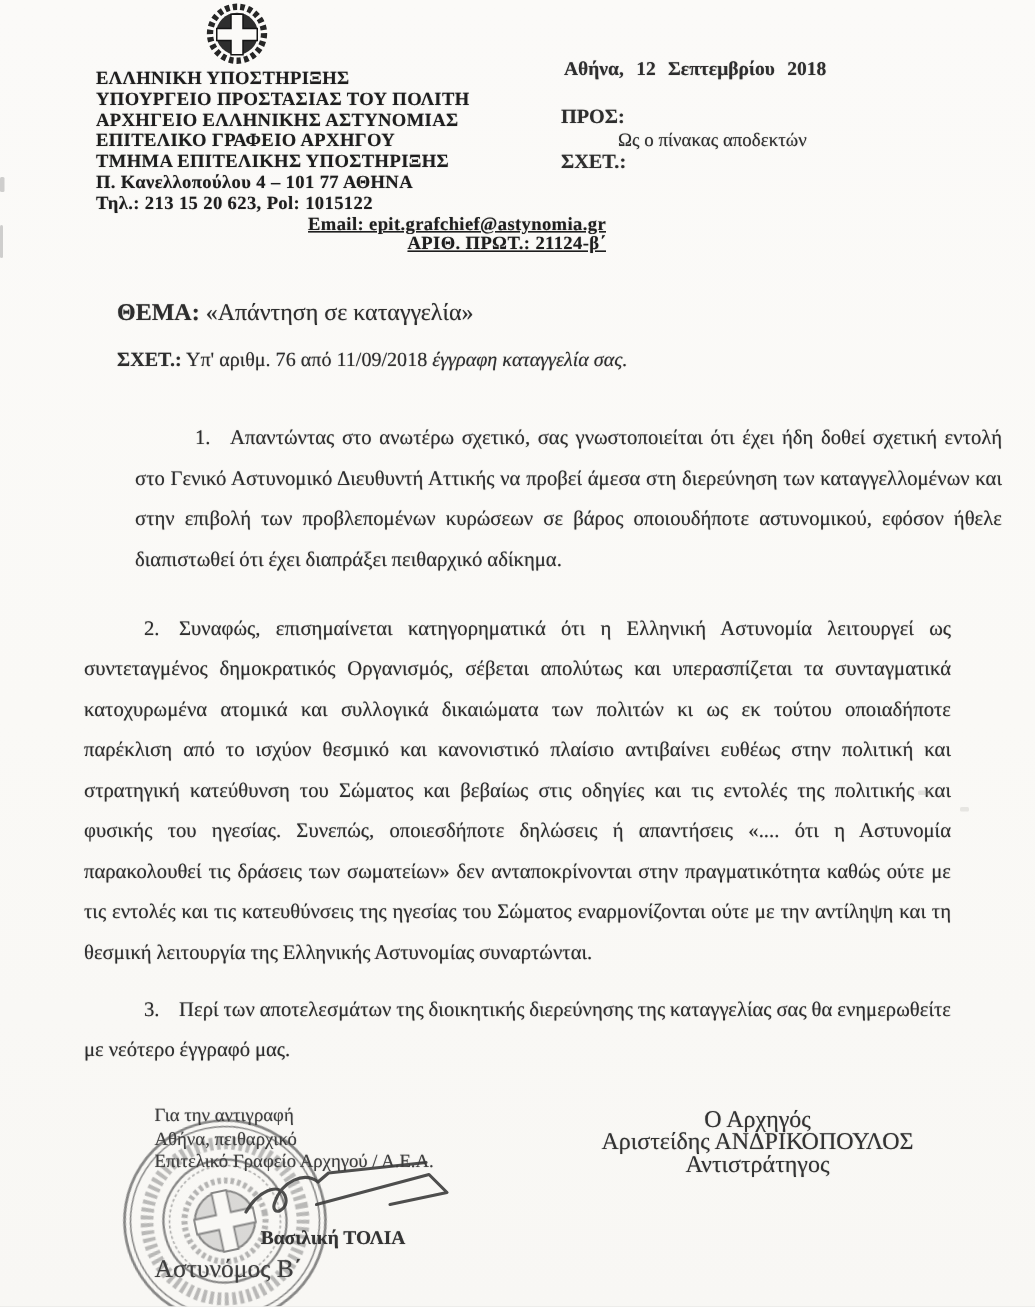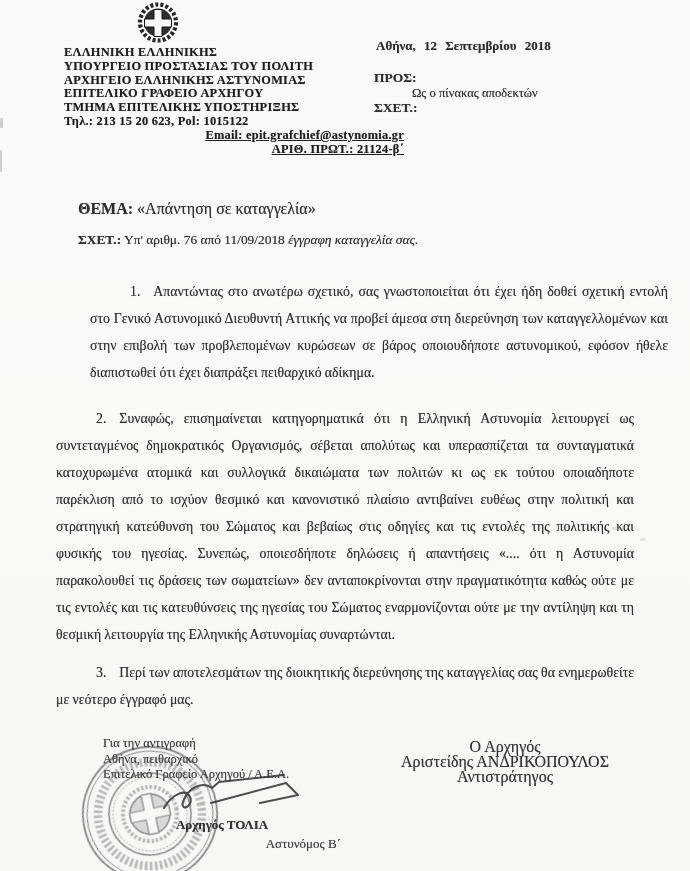--- a/index.html
+++ b/index.html
@@ -53,21 +53,21 @@
     position:absolute;left:383px;top:739px;width:244px;
     text-align:center;font-size:16px;line-height:15px;color:#333;
   }
 
   
   .cert-block{
     position:absolute;left:103px;top:736px;width:238px;z-index:3;
     text-align:left;font-size:12.5px;line-height:15.5px;color:#3e3e3e;
   }
   .cert-name{position:absolute;left:103px;top:817px;width:238px;z-index:3;text-align:center;font-size:13px;font-weight:bold;color:#333;}
-  .cert-rank{position:absolute;left:103px;top:836px;width:238px;z-index:3;text-align:right;font-size:13px;color:#3e3e3e;}
+  .cert-rank{position:absolute;left:103px;top:836px;width:238px;z-index:3;text-align:left;font-size:17px;color:#3e3e3e;}
 
   
   .stamp{position:absolute;left:78px;top:742px;width:144px;height:144px;z-index:2;opacity:.8;transform:rotate(-12deg);filter:blur(.4px);}
   .hand-sig{position:absolute;left:156px;top:770px;width:168px;height:52px;z-index:4;opacity:.9;}
 
   
   .artifact{position:absolute;background:#9a9a98;opacity:.45;border-radius:1px;}
   .a1{left:0;top:118px;width:3px;height:10px;}
   .a2{left:0;top:150px;width:2px;height:22px;}
   .a3{left:612px;top:527px;width:9px;height:3px;opacity:.25;}
@@ -80,25 +80,26 @@
 
   <div class="emblem">
     <svg width="52" height="42" viewBox="0 0 52 42" aria-hidden="true">
       <circle cx="26" cy="20.5" r="18" fill="none" stroke="#262626" stroke-width="4.2" stroke-dasharray="3 2.1"></circle>
       <circle cx="26" cy="20.5" r="14" fill="#2e2e2e"></circle>
       <path d="M22 7.5 h8 v9.5 h9.5 v8 h-9.5 v9.5 h-8 v-9.5 h-9.5 v-8 h9.5 z" fill="#fbfaf8" stroke="#141414" stroke-width="1"></path>
     </svg>
   </div>
 
   <div class="letterhead fuzz">
-    <div class="lh-line">ΕΛΛΗΝΙΚΗ ΕΛΛΗΝΙΚΗΣ</div>
+    <div class="lh-line">ΕΛΛΗΝΙΚΗ ΥΠΟΣΤΗΡΙΞΗΣ</div>
     <div class="lh-line">ΥΠΟΥΡΓΕΙΟ ΠΡΟΣΤΑΣΙΑΣ ΤΟΥ ΠΟΛΙΤΗ</div>
     <div class="lh-line">ΑΡΧΗΓΕΙΟ ΕΛΛΗΝΙΚΗΣ ΑΣΤΥΝΟΜΙΑΣ</div>
     <div class="lh-line">ΕΠΙΤΕΛΙΚΟ ΓΡΑΦΕΙΟ ΑΡΧΗΓΟΥ</div>
     <div class="lh-line">ΤΜΗΜΑ ΕΠΙΤΕΛΙΚΗΣ ΥΠΟΣΤΗΡΙΞΗΣ</div>
+    <div class="lh-line">Π. Κανελλοπούλου 4 – 101 77 ΑΘΗΝΑ</div>
     <div class="lh-line">Τηλ.: 213 15 20 623, Pol: 1015122</div>
     <div class="lh-line lh-underline">Email: epit.grafchief@astynomia.gr</div>
     <div class="lh-line lh-underline">ΑΡΙΘ. ΠΡΩΤ.: 21124-β΄</div>
   </div>
 
   <div class="date-line fuzz">Αθήνα, 12 Σεπτεμβρίου 2018</div>
   <div class="to-label fuzz">ΠΡΟΣ:</div>
   <div class="to-value fuzz">Ως ο πίνακας αποδεκτών</div>
   <div class="cc-label fuzz">ΣΧΕΤ.:</div>
 
@@ -151,21 +152,21 @@
         <path d="M55 33 L130 13 L142 25 L104 33"></path>
       </g>
     </svg>
   </div>
 
   <div class="cert-block fuzz">
     <div>Για την αντιγραφή</div>
     <div>Αθήνα, πειθαρχικό</div>
     <div>Επιτελικό Γραφείο Αρχηγού / Α.Ε.Α.</div>
   </div>
-  <div class="cert-name fuzz">Αρχηγός ΤΟΛΙΑ</div>
+  <div class="cert-name fuzz">Βασιλική ΤΟΛΙΑ</div>
   <div class="cert-rank fuzz">Αστυνόμος Β΄</div>
 
   <div class="artifact a1"></div>
   <div class="artifact a2"></div>
   <div class="artifact a3"></div>
   <div class="artifact a4"></div>
 
 </div>
 
 </body></html>

